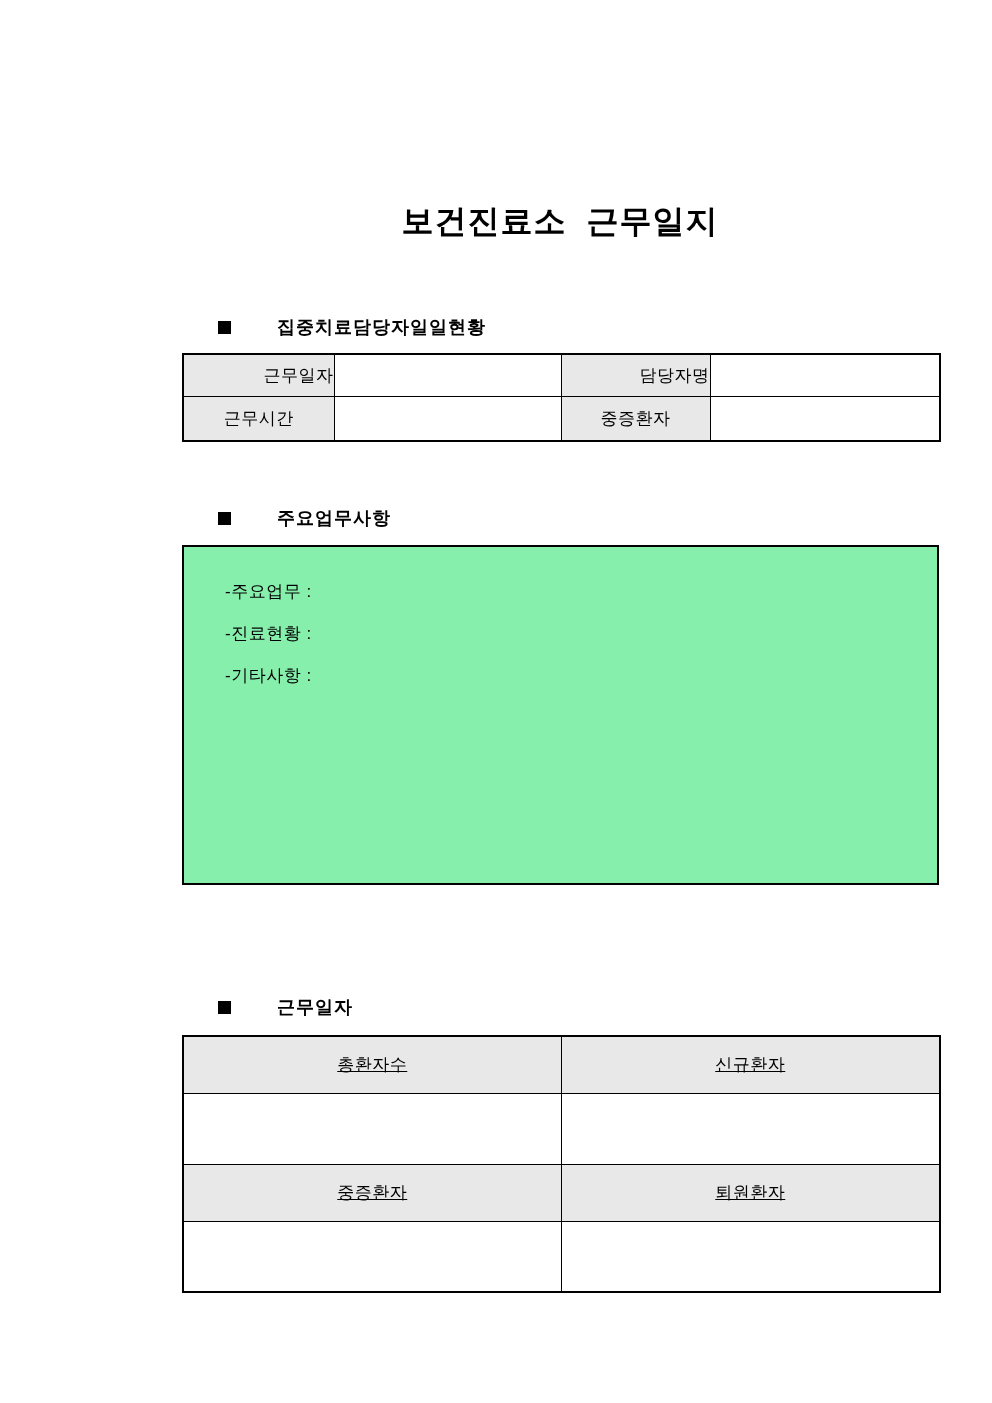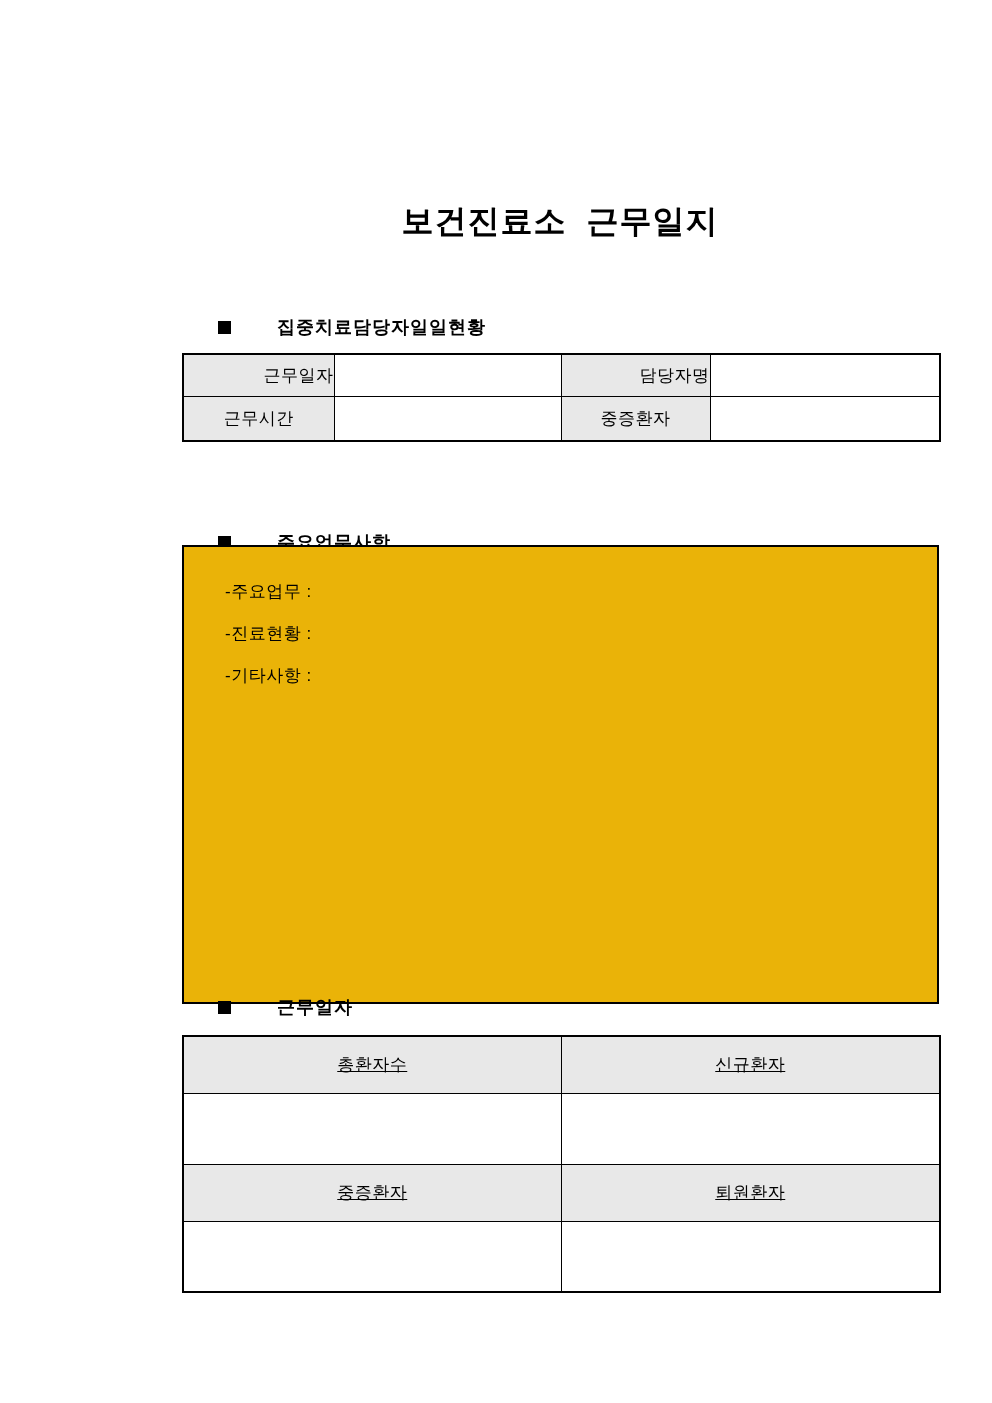--- a/index.html
+++ b/index.html
@@ -42,21 +42,21 @@
     background: #000000;
     flex: 0 0 auto;
   }
   .section-heading .heading-text {
     font-size: 18px;
     font-weight: 700;
     letter-spacing: 1px;
     line-height: 24px;
   }
   #heading-daily  { top: 251px; }
-  #heading-tasks  { top: 466px; }
+  #heading-tasks  { top: 442px; }
   #heading-patient{ top: 931px; }
 
   table.form-table {
     position: absolute;
     border-collapse: collapse;
     table-layout: fixed;
     width: 757px;
     left: 118px;
     border: 2px solid #000000;
   }
@@ -73,23 +73,23 @@
 
   #daily-table { top: 289px; }
   #daily-table tr.r1 td { height: 42px; text-align: right; }
   #daily-table tr.r2 td { height: 45px; }
 
   .tasks-box {
     position: absolute;
     left: 118px;
     top: 481px;
     width: 757px;
-    height: 459px;
+    height: 340px;
     border: 2px solid #000000;
-    background: #eab308;
+    background: #86efac;
     padding: 16px 8px 0 25px;
   }
   .tasks-box .task-line {
     font-size: 17px;
     line-height: 26px;
     letter-spacing: 0.5px;
     white-space: pre;
   }
 
   #patient-table { top: 971px; }

